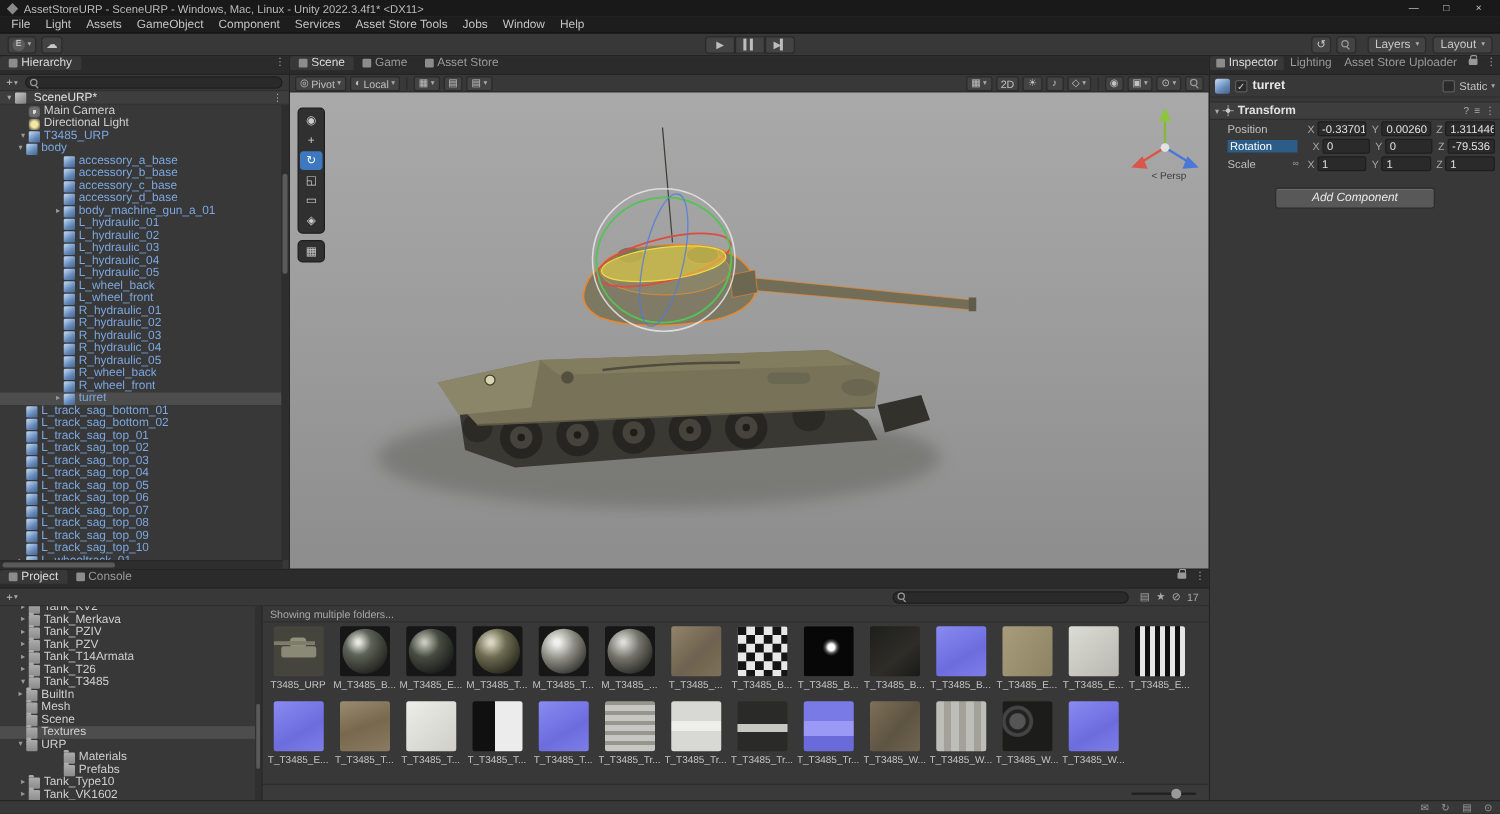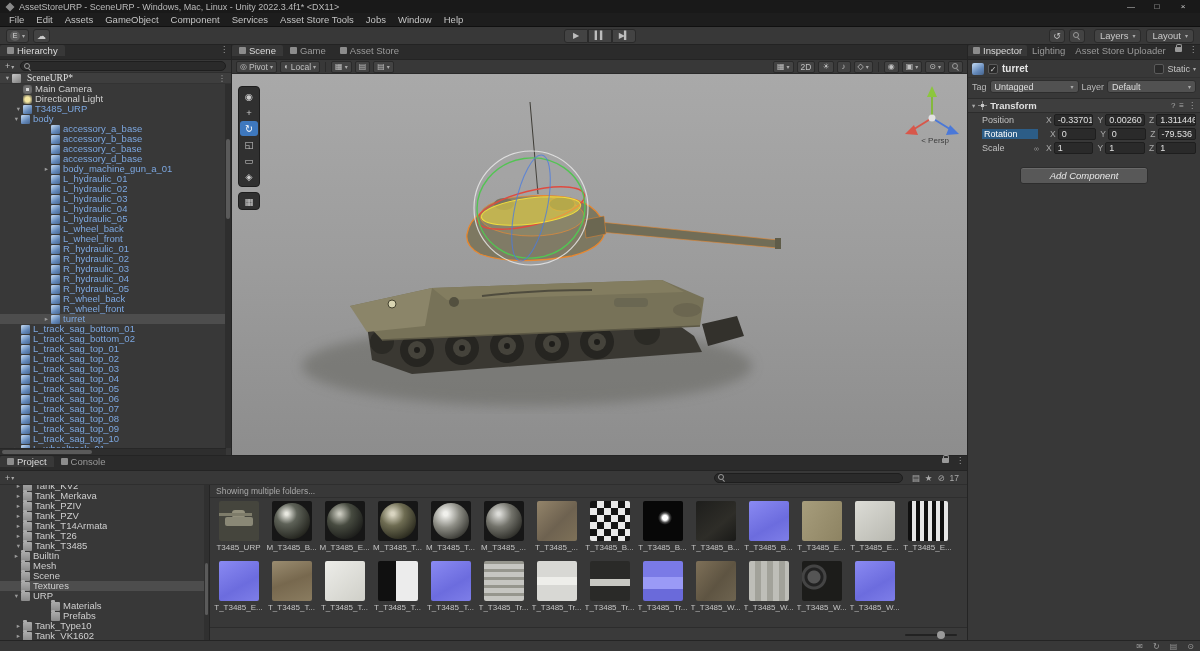--- a/index.html
+++ b/index.html
@@ -54,21 +54,21 @@
   .ic-folder::before { content:""; position:absolute; top:-2px; left:0; width:4px; height:2px; background:#ABABAB; border-radius:1px 1px 0 0; }
   .trow .lbl { overflow:hidden; color:#CFCFCF; }
   .trow.prefab .lbl { color:#7CA7E0; }
   .trow.sel { background:#4D4D4D; }
   .trow .openpf { display:none; position:absolute; right:3px; top:0; color:#B8B8B8; font-size:9px; }
   .trow.open .openpf { display:block; }
   .lv1 { padding-left:14px; } .lv2 { padding-left:12px; } .lv3 { padding-left:42px; }
 
   
   .hierarchy { position:absolute; left:0; top:45px; width:232px; height:410px; background:#383838; border-right:1px solid #242424; }
-  .scenerow { height:11px; display:flex; align-items:center; background:#3E3E3E; border-bottom:1px solid #333; padding-left:3px; position:relative;font-family:Liberation Serif, serif; }
+  .scenerow { height:11px; display:flex; align-items:center; background:#3E3E3E; border-bottom:1px solid #333; padding-left:3px; position:relative; }
   .scenerow .arr { width:9px; font-size:6.5px; color:#AAA; text-align:center; }
   .scenerow .name { font-size:9.5px; color:#E0E0E0; margin-left:3px; }
   .scenerow .kebab { position:absolute; right:2px; }
   .htree { height:371px; overflow:hidden; position:relative; }
   .hscroll { position:absolute; left:0; bottom:0; width:226px; height:7px; background:#2E2E2E; border-top:1px solid #272727; }
   .hscroll .thumb { position:absolute; left:2px; top:1px; width:90px; height:4px; background:#5A5A5A; border-radius:2px; }
   .vscroll { position:absolute; right:0; top:39px; width:6px; height:364px; background:#2E2E2E; }
   .vscroll .thumb { position:absolute; left:1px; top:55px; width:4px; height:80px; background:#5A5A5A; border-radius:2px; }
 
   
@@ -175,21 +175,21 @@
     <span class="winbtns">
       <span class="wbtn">—</span>
       <span class="wbtn">□</span>
       <span class="wbtn">×</span>
     </span>
   </div>
 
   <div class="menubar">
 
   <span class="menu-item">File</span>
-      <span class="menu-item">Edit</span>
+      <span class="menu-item">Light</span>
       <span class="menu-item">Assets</span>
       <span class="menu-item">GameObject</span>
       <span class="menu-item">Component</span>
       <span class="menu-item">Services</span>
       <span class="menu-item">Asset Store Tools</span>
       <span class="menu-item">Jobs</span>
       <span class="menu-item">Window</span>
       <span class="menu-item">Help</span>
     </div>
 
@@ -654,32 +654,20 @@
     <div class="ihead">
       <span class="bigcube"></span>
       <span class="cb">✓</span>
       <span class="objname">turret</span>
       <span class="staticgrp">
         <span class="cb"></span>
         <span>Static</span>
         <span class="car">▾</span>
       </span>
     </div>
-    <div class="tagrow">
-      <span>Tag</span>
-      <span class="dd">
-          <span>Untagged</span>
-          <span class="car">▾</span>
-        </span>
-      <span>Layer</span>
-      <span class="dd">
-          <span>Default</span>
-          <span class="car">▾</span>
-        </span>
-    </div>
     <div class="comphead">
       <span class="arr">▾</span>
       <span class="compicon"></span>
       <span class="ctitle">Transform</span>
       <span class="hicons">
         <span>?</span>
         <span>≡</span>
         <span>⋮</span>
       </span>
     </div>

